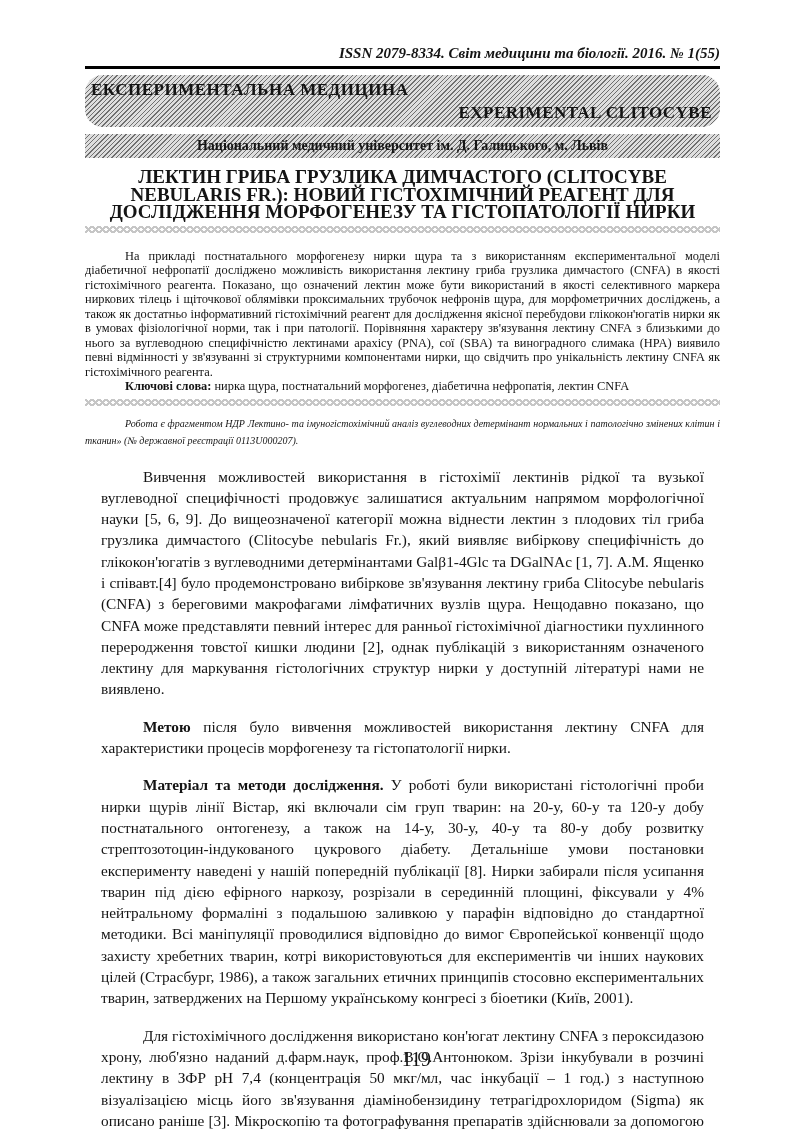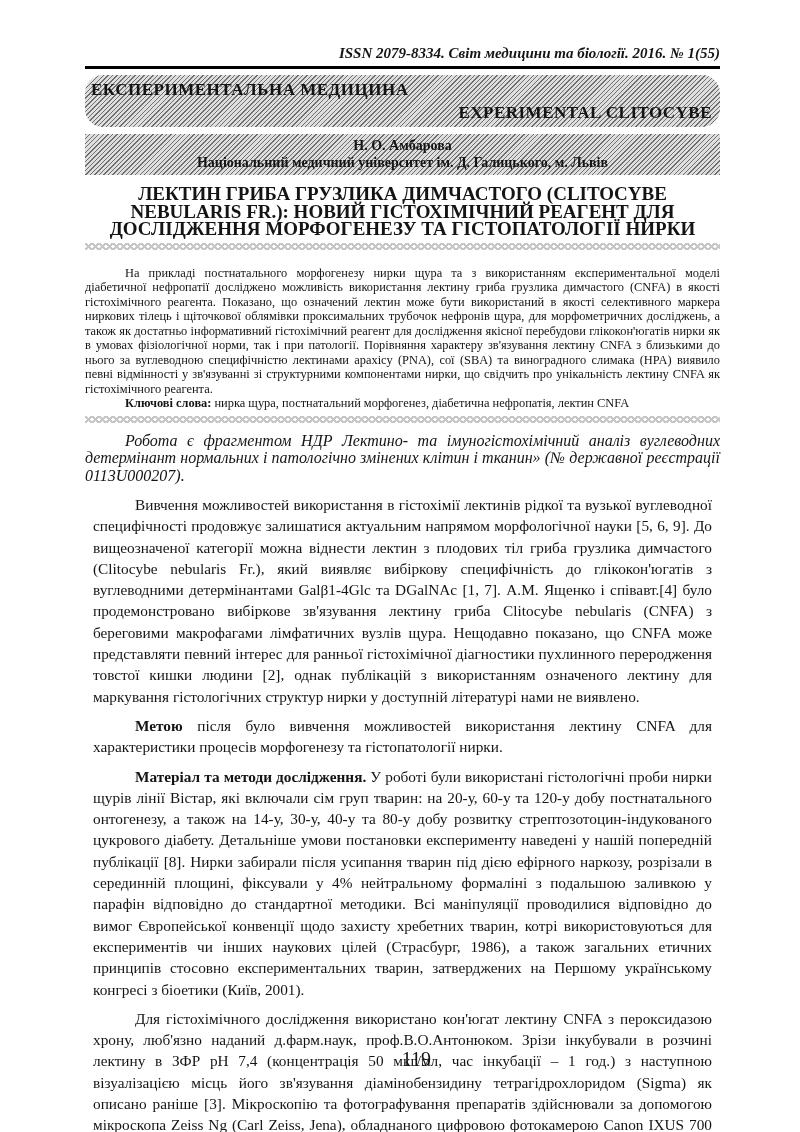--- a/index.html
+++ b/index.html
@@ -66,29 +66,29 @@
   }
   .abstract{
     margin-top:16px;
     font-size:12.4px;line-height:14.5px;
     text-align:justify;
   }
   .abstract p{margin:0;text-indent:40px;}
   .note{
     margin:9px 0 0;
     font-style:italic;
-    font-size:16px;line-height:17.5px;
+    font-size:10px;line-height:17.5px;
     text-align:justify;text-indent:40px;
   }
   .body-text{
     margin-top:10px;
     font-size:15.3px;line-height:21.3px;
     text-align:justify;
   }
-  .body-text p{margin:8px;text-indent:42px;}
+  .body-text p{margin:16px;text-indent:42px;}
   .page-number{
     position:absolute;
     top:1048px;left:85px;width:663px;
     text-align:center;
     font-size:20px;
   }
 </style>
 </head>
 <body>
 
@@ -97,21 +97,20 @@
   <div class="issn">ISSN 2079-8334. Світ медицини та біології. 2016. № 1(55)</div>
   <div class="header-rule"></div>
 
   <div class="banner hatch">
     <div class="banner-uk">ЕКСПЕРИМЕНТАЛЬНА МЕДИЦИНА</div>
     <div class="banner-en">EXPERIMENTAL CLITOCYBE</div>
   </div>
 
 
   <div class="author-block hatch">
-    <div>Н. О. Амбарова</div>
     <div>Національний медичний університет ім. Д. Галицького, м. Львів</div>
   </div>
 
   <h1 class="title">ЛЕКТИН ГРИБА ГРУЗЛИКА ДИМЧАСТОГО (CLITOCYBE NEBULARIS FR.): НОВИЙ ГІСТОХІМІЧНИЙ РЕАГЕНТ ДЛЯ ДОСЛІДЖЕННЯ МОРФОГЕНЕЗУ ТА ГІСТОПАТОЛОГІЇ НИРКИ</h1>
 
   <div class="zigzag"></div>
 
   <div class="abstract">
     <p>На прикладі постнатального морфогенезу нирки щура та з використанням експериментальної моделі діабетичної нефропатії досліджено можливість використання лектину гриба грузлика димчастого (CNFA) в якості гістохімічного реагента. Показано, що означений лектин може бути використаний в якості селективного маркера ниркових тілець і щіточкової облямівки проксимальних трубочок нефронів щура, для морфометричних досліджень, а також як достатньо інформативний гістохімічний реагент для дослідження якісної перебудови глікокон'югатів нирки як в умовах фізіологічної норми, так і при патології. Порівняння характеру зв'язування лектину CNFA з близькими до нього за вуглеводною специфічністю лектинами арахісу (PNA), сої (SBA) та виноградного слимака (HPA) виявило певні відмінності у зв'язуванні зі структурними компонентами нирки, що свідчить про унікальність лектину CNFA як гістохімічного реагента.</p>
     <p><b>Ключові слова:</b><span> нирка щура, постнатальний морфогенез, діабетична нефропатія, лектин CNFA</span></p>

